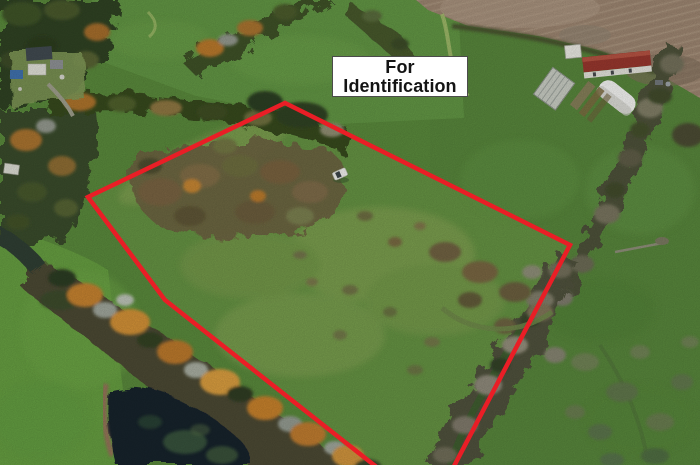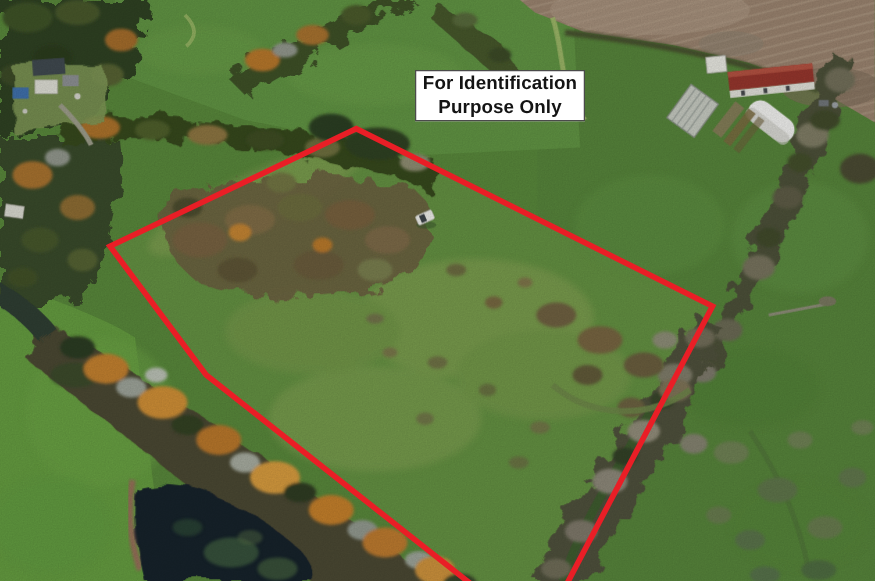--- a/index.html
+++ b/index.html
@@ -15,21 +15,21 @@
     position:absolute;
     left:332px;top:56px;
     width:136px;height:41px;
     box-sizing:border-box;
     background:#ffffff;
     border:1.5px solid #4b4b4b;
     display:flex;flex-direction:column;
     align-items:center;justify-content:center;
     text-align:center;
     font-weight:bold;
-    font-size:15px;line-height:18.5px;
+    font-size:18px;line-height:18.5px;
     color:#141414;
     letter-spacing:0.1px;
   }
 </style>
 </head>
 <body>
 
 <div class="photo">
 <svg width="700" height="465" viewBox="0 0 700 465">
   <defs>
@@ -318,15 +318,14 @@
     </g>
   </g>
 
   <rect x="0" y="0" width="700" height="465" filter="url(#noiseF)" opacity="0.12"></rect>
 
   <polygon fill="none" stroke-linejoin="miter" points="88,197 285,103 570,245 431,510 165,300" stroke="#e91e26" stroke-width="4.5"></polygon>
 </svg>
 
 <div class="id-label">
   <span>For Identification</span>
-  <span>Purpose Only</span>
 </div>
 </div>
 
 </body></html>

